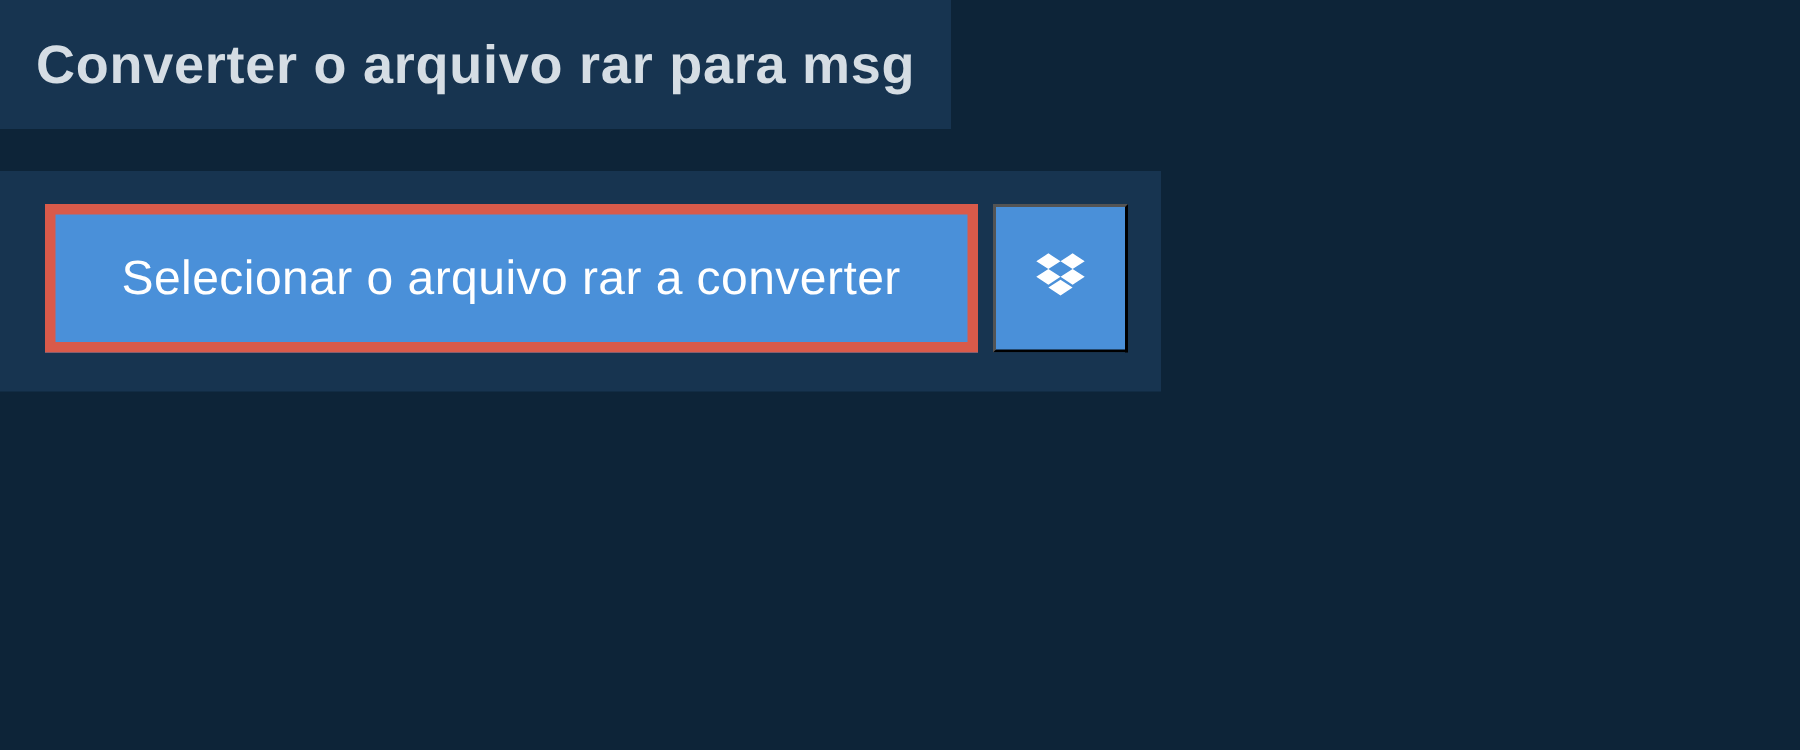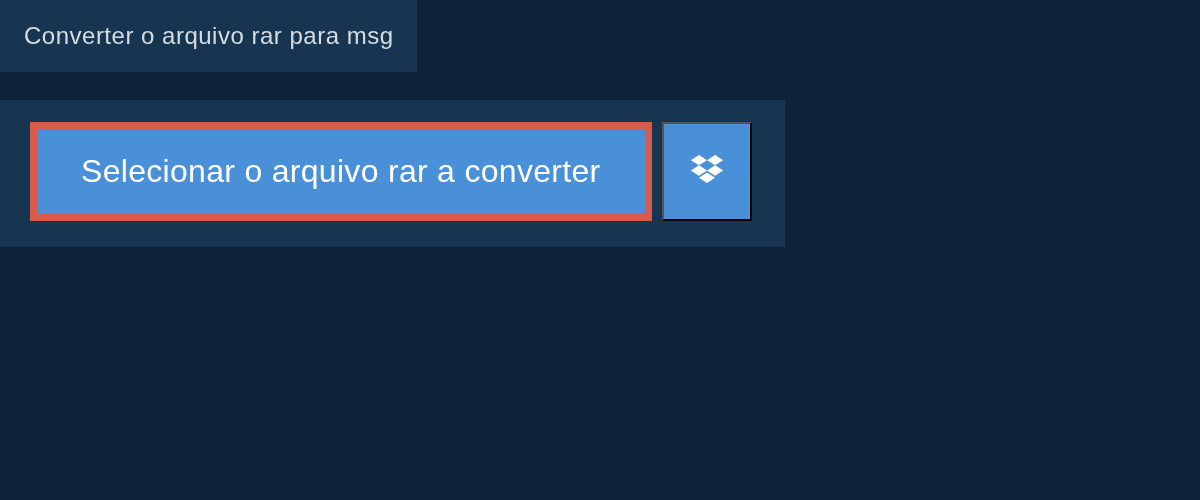--- a/index.html
+++ b/index.html
@@ -14,28 +14,28 @@
       font-family: -apple-system, BlinkMacSystemFont, 'Segoe UI', Arial, sans-serif;
       overflow: hidden;
     }
     .header {
       background-color: #173450;
       padding: 22px 24px;
       display: inline-block;
     }
     .header-title {
       color: #d5dde4;
-      font-size: 24px;
-      font-weight: 400;
+      font-size: 36px;
+      font-weight: 700;
       letter-spacing: 0.5px;
     }
     .content-panel {
       background-color: #173450;
       margin-top: 28px;
-      padding: 22px 33px 26px 30px;
+      padding: 22px 22px 26px 30px;
       display: inline-block;
     }
     .button-row {
       display: flex;
       gap: 10px;
       align-items: stretch;
     }
     .select-button {
       background-color: #4a90d9;
       border: 7px solid #d95a4a;

